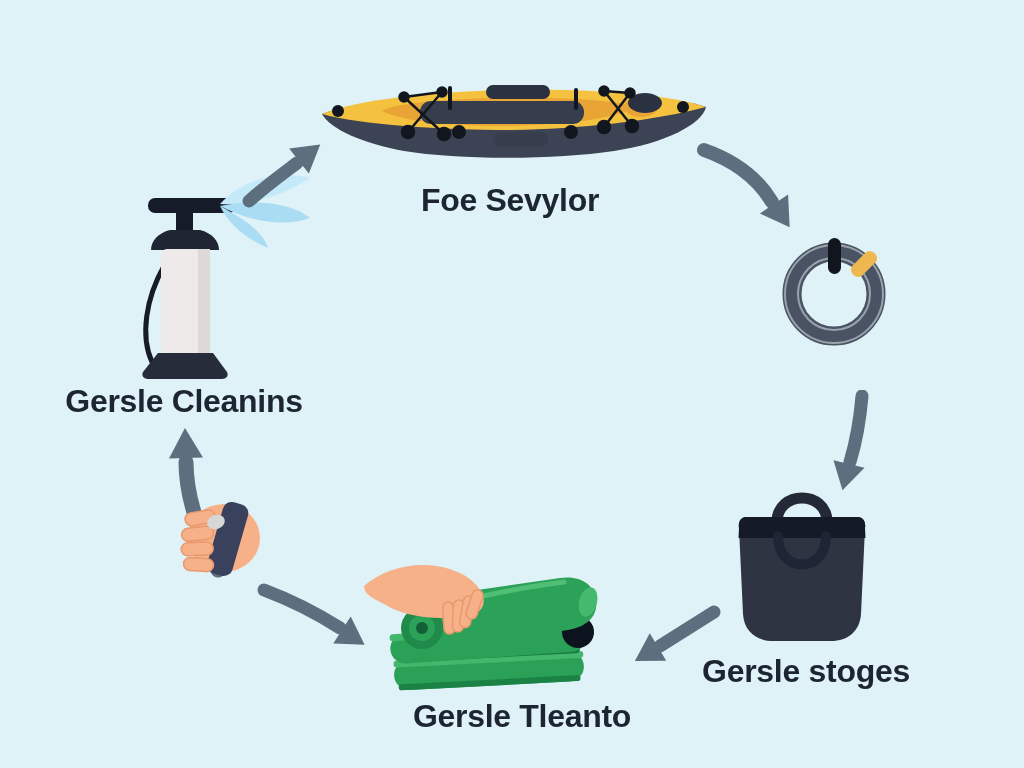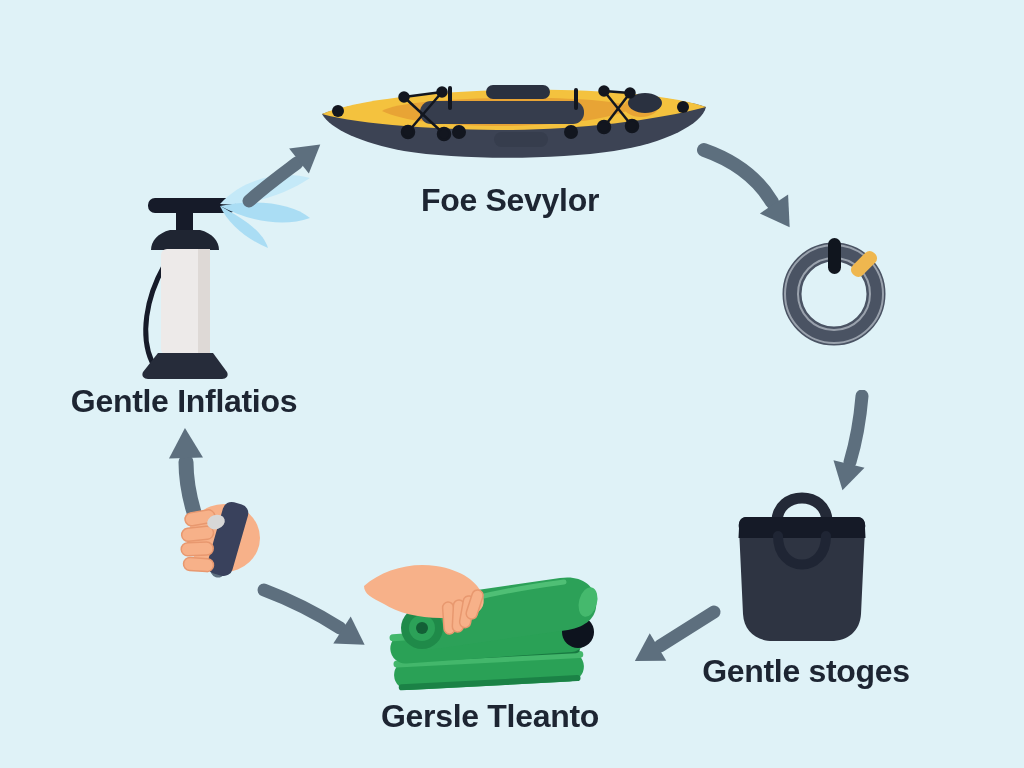--- a/index.html
+++ b/index.html
@@ -71,21 +71,21 @@
       <path d="M30,167 L85,167 L99,186 C101,190 98,193 94,193 L20,193 C16,193 13,190 15,186 Z" fill="#262c3a"></path>
     </svg>
   </div>
   <div class="abs" style="left:210px;top:168px">
     <svg width="105" height="85" viewBox="0 0 105 85">
       <path d="M10,36 C34,10 72,2 100,10 C76,26 42,38 10,36 Z" fill="#c4e9f8"></path>
       <path d="M10,38 C48,30 84,36 100,50 C72,60 36,52 10,38 Z" fill="#aaddf4"></path>
       <path d="M10,38 C32,50 52,62 58,80 C38,72 18,56 10,38 Z" fill="#aaddf4"></path>
     </svg>
   </div>
-  <div class="label" style="left:184px;top:383px">Gentle Inflatios</div>
+  <div class="label" style="left:184px;top:383px">Gersle Cleanins</div>
 
   <div class="abs arrow" style="left:237px;top:131px">
     <svg width="100" height="80" viewBox="0 0 100 80">
       <path d="M12,70 C30,54 44,44 60,32" stroke-width="13"></path>
       <g transform="translate(62,30) rotate(-38)">
           <polygon points="0,-16 27,0 0,16"></polygon>
         </g>
     </svg>
   </div>
 
@@ -120,21 +120,21 @@
   </div>
 
   <div class="abs" style="left:736px;top:484px">
     <svg width="132" height="162" viewBox="0 0 132 162">
       <path d="M41,38 C41,6 91,6 91,38" fill="none" stroke="#232937" stroke-width="11" stroke-linecap="round"></path>
       <path d="M10,33 L122,33 C127,33 130,38 129,44 L125,130 C124,147 112,157 95,157 L37,157 C20,157 8,147 7,130 L3,44 C2,38 5,33 10,33 Z" fill="#2e3442"></path>
       <path d="M3,44 C2,38 5,33 10,33 L122,33 C127,33 130,38 129,44 L129.5,54 L2.5,54 Z" fill="#151a27"></path>
       <path d="M42,52 C42,90 90,90 90,52" fill="none" stroke="#1f2534" stroke-width="10" stroke-linecap="round"></path>
     </svg>
   </div>
-  <div class="label" style="left:806px;top:653px">Gentle stoges</div>
+  <div class="label" style="left:806px;top:653px">Gersle stoges</div>
 
   <div class="abs arrow" style="left:618px;top:600px">
     <svg width="110" height="80" viewBox="0 0 110 80">
       <path d="M96,12 C74,26 58,36 42,46" stroke-width="13"></path>
       <g transform="translate(40,47) rotate(149)">
           <polygon points="0,-16 27,0 0,16"></polygon>
         </g>
     </svg>
   </div>
 
@@ -170,21 +170,21 @@
           </g>
         <g transform="translate(105,44) rotate(10)">
             <rect x="-5.5" y="-4" width="11" height="32" rx="5.5"></rect>
           </g>
         <g transform="translate(114,38) rotate(18)">
             <rect x="-5.5" y="-4" width="11" height="30" rx="5.5"></rect>
           </g>
       </g>
     </svg>
   </div>
-  <div class="label" style="left:490px;top:698px">Gersle Tleanto</div>
+  <div class="label" style="left:522px;top:698px">Gersle Tleanto</div>
 
   <div class="abs arrow" style="left:252px;top:578px">
     <svg width="130" height="90" viewBox="0 0 130 90">
       <path d="M12,12 C44,24 66,36 88,50" stroke-width="13"></path>
       <g transform="translate(90,52) rotate(33)">
           <polygon points="0,-16 27,0 0,16"></polygon>
         </g>
     </svg>
   </div>
 

